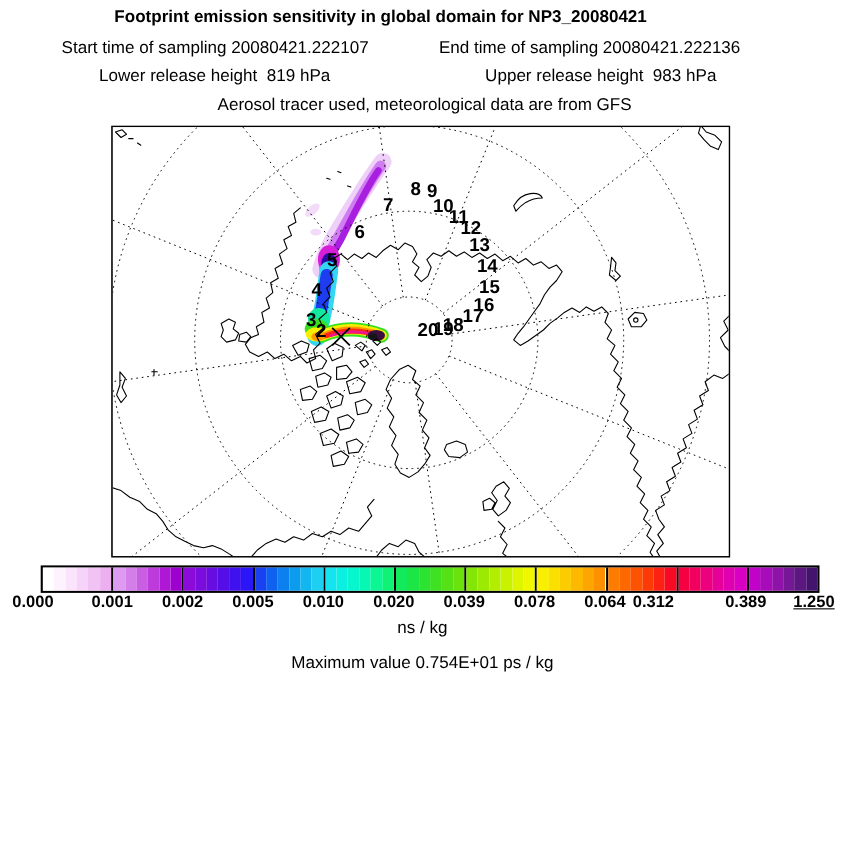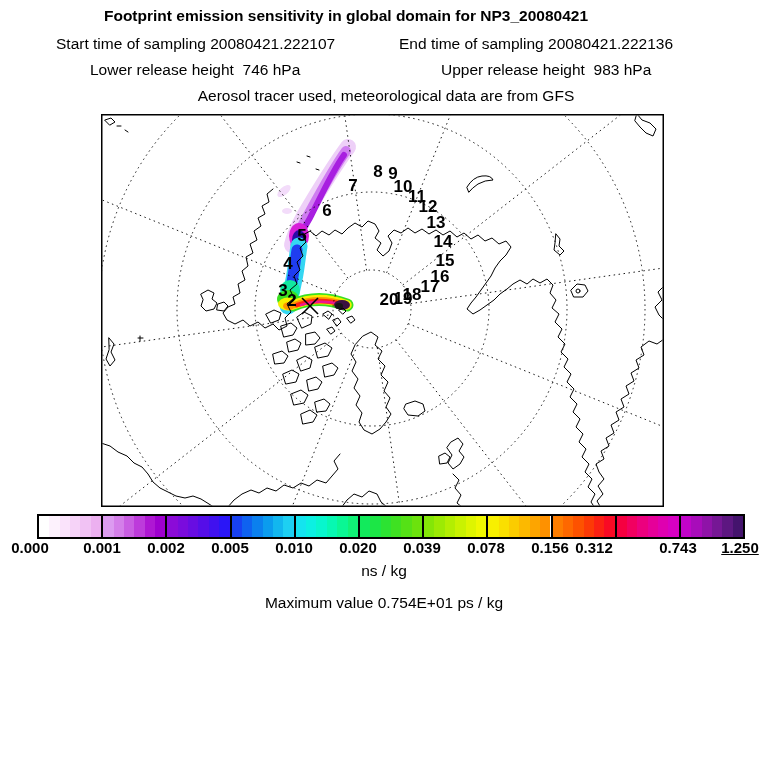--- a/index.html
+++ b/index.html
@@ -20,21 +20,21 @@
   .coast{fill:none;stroke:#000;stroke-width:1;stroke-linejoin:round;stroke-linecap:round;}
   .grat{fill:none;stroke:#000;stroke-width:0.9;stroke-dasharray:1.5,3.5;}
   .pl{fill:none;stroke-linecap:round;stroke-linejoin:round;}
 </style>
 </head>
 <body>
 
 <div class="abs title" style="top:7px;left:0;">Footprint emission sensitivity in global domain for NP3_20080421</div>
 <div class="abs hline" style="top:35px;left:14px;margin-left:42px;">Start time of sampling 20080421.222107</div>
 <div class="abs hline" style="top:35px;left:399px;">End time of sampling 20080421.222136</div>
-<div class="abs hline" style="top:61px;left:90px;">Lower release height  746 hPa</div>
+<div class="abs hline" style="top:61px;left:90px;">Lower release height  819 hPa</div>
 <div class="abs hline" style="top:61px;left:401px;margin-left:40px;">Upper release height  983 hPa</div>
 <div class="abs center-line" style="top:87px;left:2px;">Aerosol tracer used, meteorological data are from GFS</div>
 
 <svg id="map-svg" width="563" height="393" viewBox="0 0 563 393">
   <defs>
     <clipPath id="mapclip">
         <rect x="1.5" y="1.5" width="560" height="390"></rect>
       </clipPath>
   </defs>
 
@@ -229,19 +229,19 @@
   </div>
 <div id="cb-ticks">
     <span class="cb-tick" style="left: 30px;">0.000</span>
     <span class="cb-tick" style="left: 102px;">0.001</span>
     <span class="cb-tick" style="left: 166px;">0.002</span>
     <span class="cb-tick" style="left: 230px;">0.005</span>
     <span class="cb-tick" style="left: 294px;">0.010</span>
     <span class="cb-tick" style="left: 358px; text-align: right;">0.020</span>
     <span class="cb-tick" style="left: 422px;">0.039</span>
     <span class="cb-tick" style="left: 486px;">0.078</span>
-    <span class="cb-tick" style="left: 550px;">0.156</span>
+    <span class="cb-tick" style="left: 550px;">0.064</span>
     <span class="cb-tick" style="left: 594px;">0.312</span>
-    <span class="cb-tick" style="left: 678px;">0.743</span>
+    <span class="cb-tick" style="left: 678px;">0.389</span>
     <span class="cb-tick" style="left: 740px; text-decoration: underline;">1.250</span>
   </div>
 <div class="unit-line">ns / kg</div>
 <div class="max-line">Maximum value  0.754E+01 ps / kg</div>
 
 </body></html>

